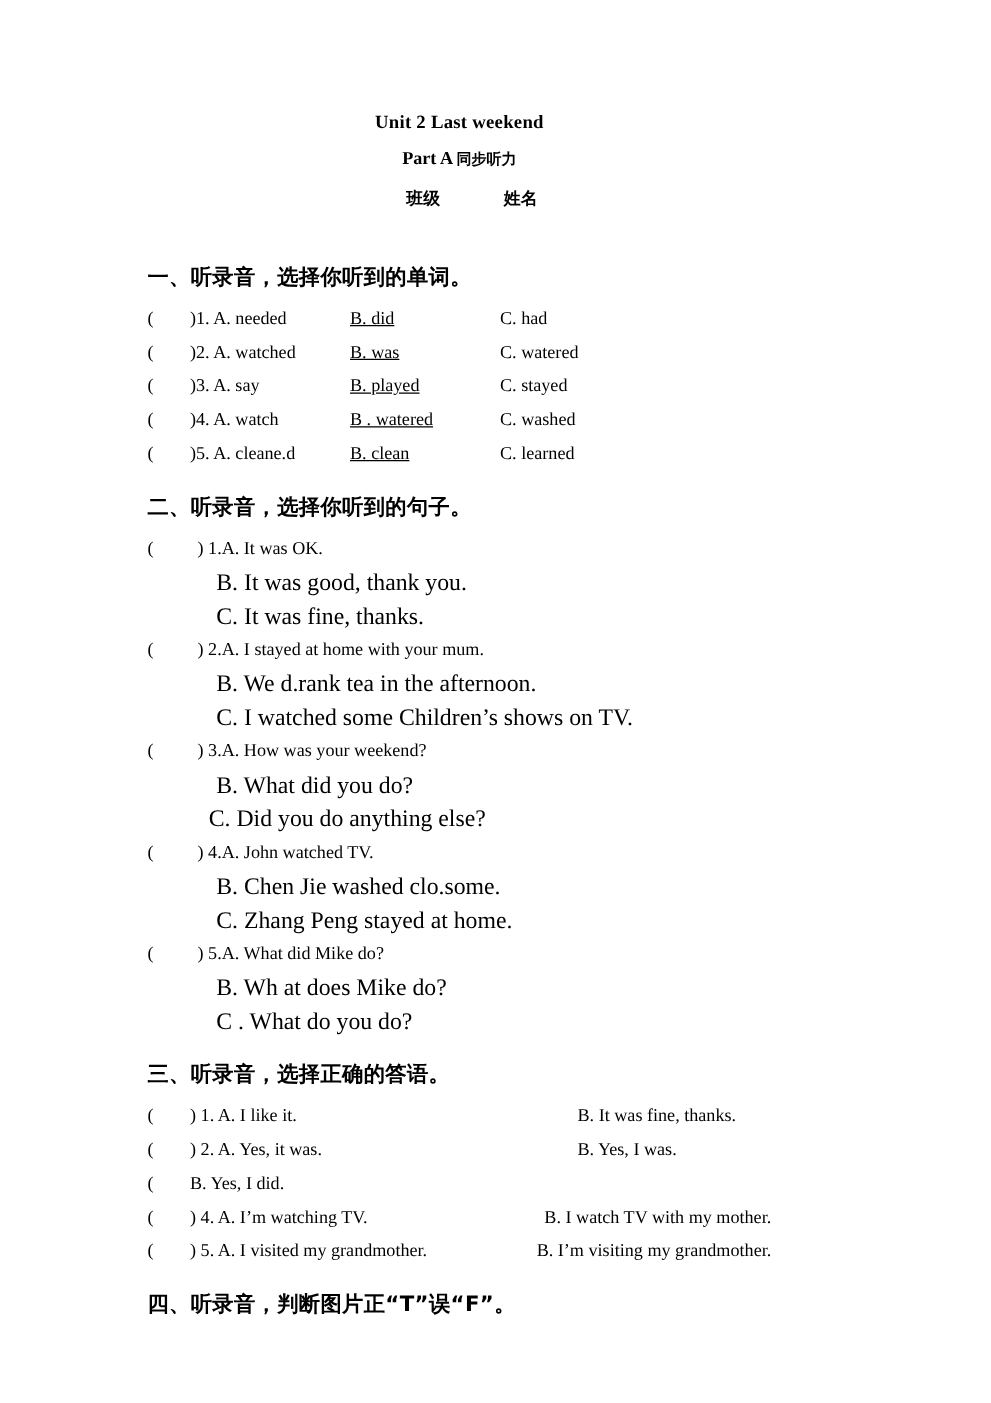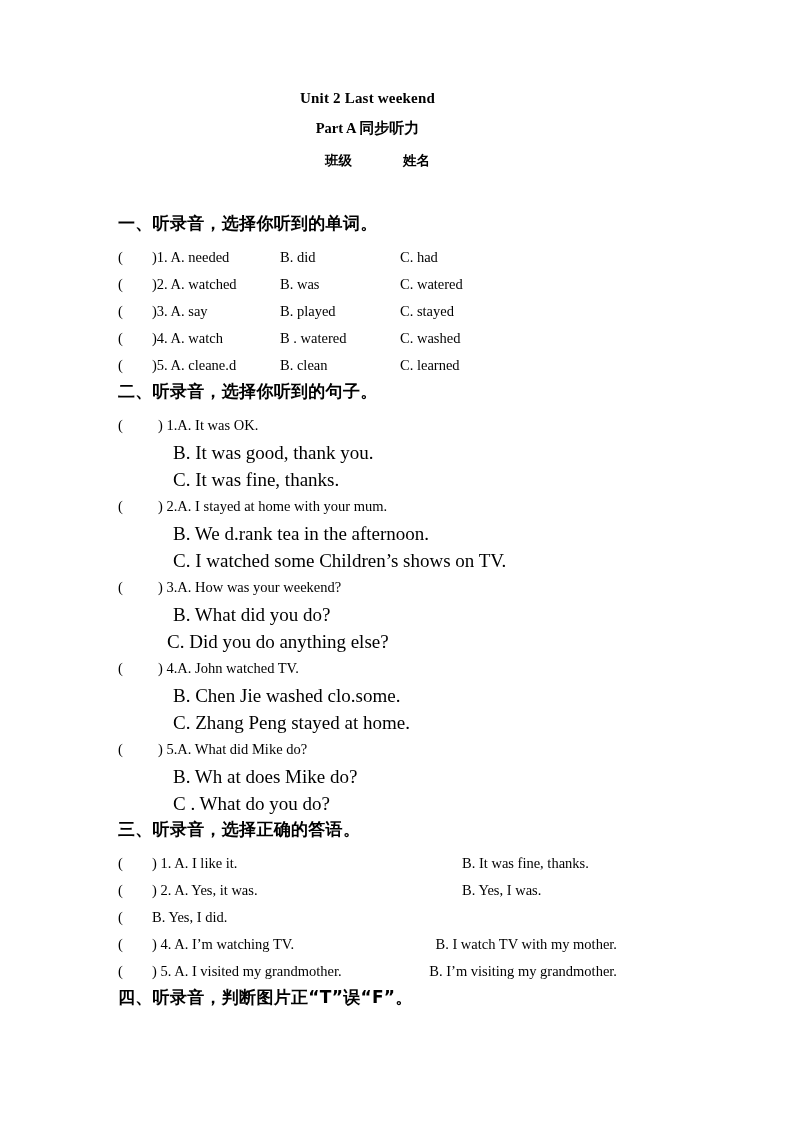--- a/index.html
+++ b/index.html
@@ -31,61 +31,61 @@
   }
   .subtitle {
     text-align: center;
     font-size: 14.5px;
     font-weight: bold;
     margin: 0 0 14px 0;
   }
   .subtitle .cn {
     font-family: Liberation Sans, sans-serif;
     font-weight: bold;
-    font-size: 15px;
+    font-size: 12px;
   }
   .nameline {
     display: flex;
     justify-content: center;
     gap: 51px;
     font-family: "DejaVu Sans", "Liberation Sans", sans-serif;
     font-size: 13.5px;
     font-weight: bold;
     margin: 0 0 42px 0;
     padding-left: 20px;
     text-align: right;
   }
   .section-head {
     font-family: "DejaVu Sans", "Liberation Sans", sans-serif;
     font-size: 17px;
     font-weight: bold;
     margin: 0 0 9px 0;
     letter-spacing: 0.3px;
   }
   .sec-gap {
-    margin-top: 1px;
+    margin-top: 17px;
   }
   .q-row {
     display: flex;
     align-items: baseline;
     font-size: 14.5px;
     line-height: 27px;
     white-space: pre;
   }
   .paren {
     display: inline-block;
     width: 34px;
     flex: none;
   }
   .opt {
     display: inline-block;
   }
   
   .s1 .oa { width: 128px; display:inline-block; }
-  .s1 .ob { width: 120px; display:inline-block; }
+  .s1 .ob { width: 120px; display:inline-block;text-decoration:underline; }
   .s1 .oc { display:inline-block; }
   
   .s2 .q-row { line-height: 27px; }
   .s2 .sub {
     padding-left: 55px;
     font-size: 19px;
     line-height: 27px;
   }
   .s2 .sub.indent-less {
     padding-left: 49px;

